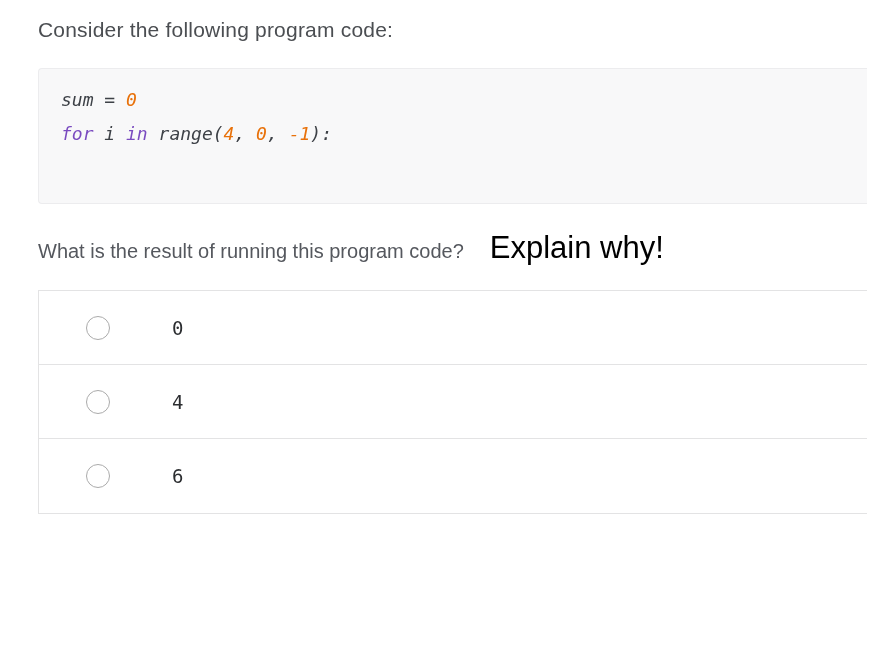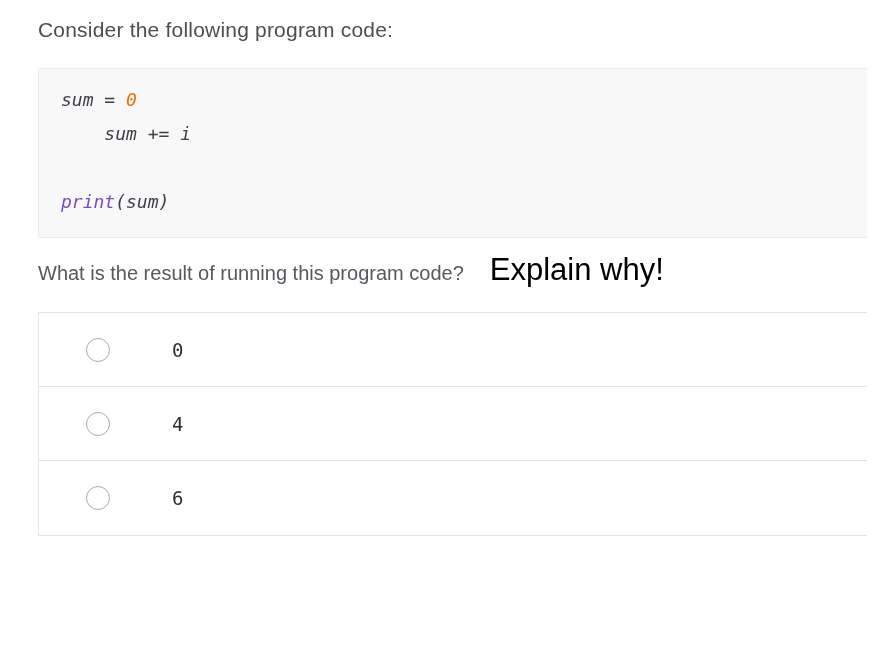--- a/index.html
+++ b/index.html
@@ -32,21 +32,21 @@
     font-size: 18px;
     line-height: 34px;
     color: var(--code-text, #3d4147);
     white-space: pre;
     font-style: italic;
   }
   .tok-keyword { color: var(--keyword, #7a4bc0); }
   .tok-number  { color: var(--number, #e8710a); }
   .tok-plain   { color: var(--code-text, #3d4147); }
   .question-row {
-    margin-top: 14px;
+    margin-top: 26px;
     display: flex;
     align-items: baseline;
     gap: 26px;
   }
   .question-text {
     font-size: 20px;
     color: #55585e;
   }
   .annotation {
     font-size: 31px;
@@ -87,23 +87,22 @@
   }
 </style>
 </head>
 <body>
 
 <div class="page">
   <div class="title">Consider the following program code:</div>
 
   <div class="code-panel">
       <div class="code-line"><span class="tok-plain">sum = </span><span class="tok-number">0</span></div>
-      <div class="code-line"><span class="tok-plain">    sum += i</span></div>
+      <div class="code-line"><span class="tok-keyword">for</span><span class="tok-plain"> i </span><span class="tok-keyword">in</span><span class="tok-plain"> range(</span><span class="tok-number">4</span><span class="tok-plain">, </span><span class="tok-number">0</span><span class="tok-plain">, </span><span class="tok-number">-1</span><span class="tok-plain">):</span></div>
       <div class="code-line">&nbsp;</div>
-      <div class="code-line"><span class="tok-keyword">print</span><span class="tok-plain">(sum)</span></div>
     </div>
 
   <div class="question-row">
     <span class="question-text">What is the result of running this program code?</span>
     <span class="annotation">Explain why!</span>
   </div>
 
   <div class="options-list">
       <div class="option-row">
         <span class="radio"></span>

